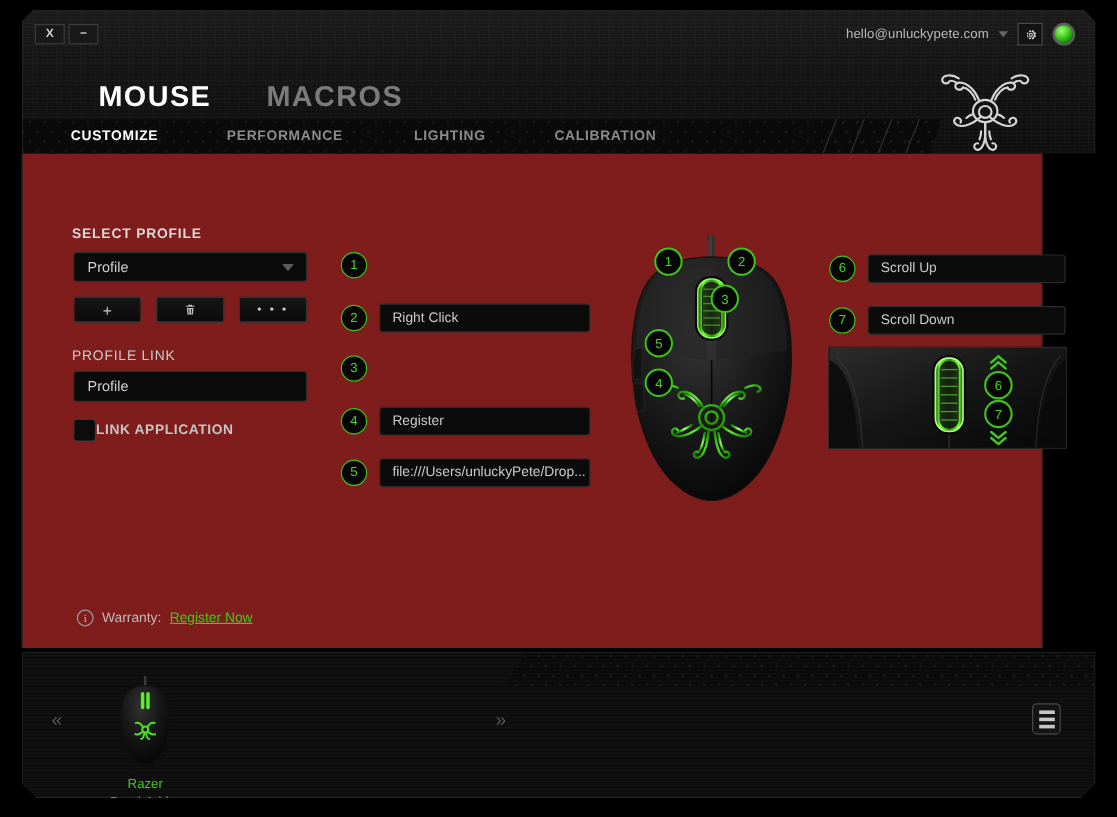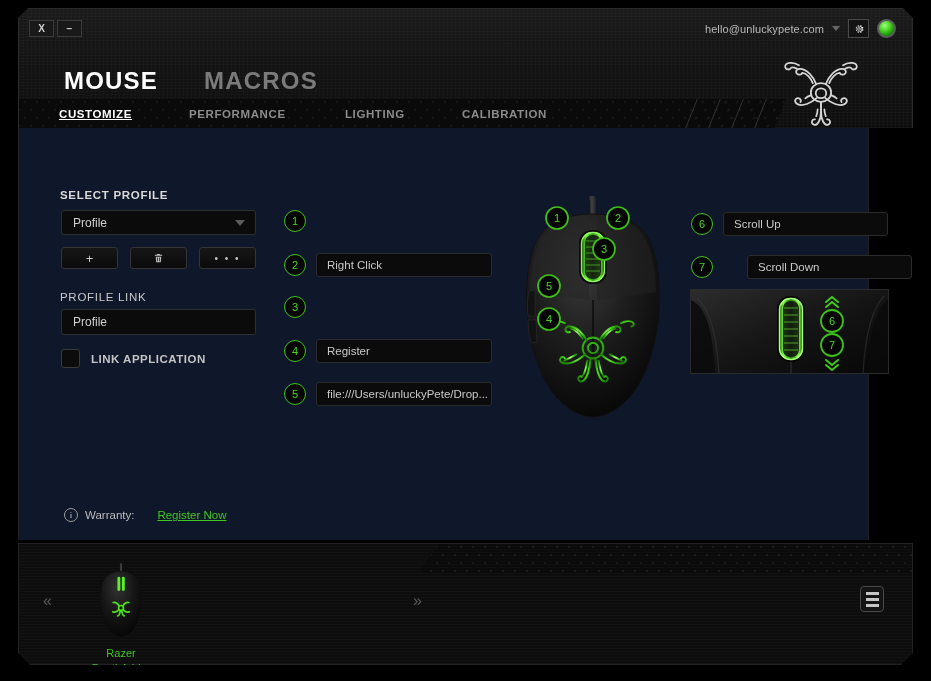--- a/index.html
+++ b/index.html
@@ -86,21 +86,21 @@
     border:2px solid #5d5d5d;
   }
 
   
   .maintabs { position:absolute; left:45px; top:58px; display:flex; gap:46px; }
   .maintab {
     font-size:24px;
     font-weight:bold;
     letter-spacing:1.2px;
   }
-  .maintab.active { color:#ffffff; }
+  .maintab.active { color:#ffffff;margin-left:18px; }
   .maintab.inactive { color:#7b7b7b; }
 
   
   .subnav {
     position:absolute;
     left:19px; top:99px;
     width:893px; height:29px;
     overflow:hidden;
   }
   .subnav .mesh {
@@ -126,32 +126,32 @@
     border-left:1px solid #333;
   }
   .subtabs {
     position:absolute; left:0; top:0; height:29px;
     display:flex; align-items:center;
   }
   .subtab {
     font-size:11.5px; font-weight:bold; letter-spacing:.6px;
     position:absolute; top:50%; transform:translateY(-50%);
   }
-  .subtab.active { color:#ffffff;text-decoration:underline; }
+  .subtab.active { color:#ffffff; }
   .subtab.inactive { color:#8c8c8c;padding-left:16px; }
 
   
   .razer-logo { position:absolute; right:48px; top:42px; width:86px; height:78px; }
 
   
   .body-panel {
     position:absolute;
     left:18px; top:128px;
     width:851px; height:412px;
-    background:#0f172a;
+    background:#7f1d1d;
     border-left:1px solid #202020;
     border-right:1px solid #202020;
   }
 
   
   .sec-label {
     position:absolute;
     color:#d9d9d9;
     font-size:11.5px;
     font-weight:bold;
@@ -183,21 +183,21 @@
     height:22px;
     background:linear-gradient(180deg,#161616,#0b0b0b);
     border:1px solid #343434;
     border-radius:3px;
     display:flex;align-items:center;justify-content:center;
     color:#c8c8c8;
     font-size:13px;
   }
 
   
-  .checkbox-row { position:absolute; display:flex; align-items:center; gap:11px; }
+  .checkbox-row { position:absolute; display:flex; align-items:center; }
   .checkbox {
     width:19px;height:19px;
     background:#0c0c0c;
     border:1px solid #3a3a3a;
     border-radius:3px;
   }
   .checkbox-label { color:#c4c4c4; font-size:11.5px; font-weight:bold; letter-spacing:.5px; }
 
   
   .assign-row { position:absolute; display:flex; align-items:center; gap:10px; }
@@ -232,21 +232,21 @@
     position:absolute; left:690px; top:289px;
     width:199px; height:85px;
     border:1px solid #2b2b2b;
     overflow:hidden;
     background:#050505;
   }
 
   
   .warranty { position:absolute; left:63px; top:508px; display:flex; align-items:center; gap:7px; }
   .warranty-text { color:#bcbcbc; font-size:11.5px; }
-  .warranty-link { color:#3fc91d; font-size:11.5px; text-decoration:underline;margin-left:16px; }
+  .warranty-link { color:#3fc91d; font-size:11.5px; text-decoration:underline; }
   .info-icon { width:14px;height:14px;border-radius:50%;border:1px solid #9a9a9a; color:#c3c3c3; font-size:9px; display:flex;align-items:center;justify-content:center; font-family:"Liberation Serif", serif; }
 
   
   .devbar {
     position:absolute;
     left:18px; top:543px;
     width:895px; height:122px;
     background:#0d0d0d;
     border:1px solid #222;
     clip-path: polygon(0 0, 100% 0, 100% calc(100% - 12px), calc(100% - 12px) 100%, 12px 100%, 0 calc(100% - 12px));
@@ -404,21 +404,21 @@
       <span class="num-badge">5</span>
       <span class="assign-field">file:///Users/unluckyPete/Drop...</span>
     </div>
 
     <div class="assign-row" style="left:672px; top:84px;">
       <span class="num-badge">6</span>
       <span class="assign-field" style="width:165px;">Scroll Up</span>
     </div>
     <div class="assign-row" style="left:672px; top:127px;">
       <span class="num-badge">7</span>
-      <span class="assign-field" style="width:165px;margin-left:24px;">Scroll Down</span>
+      <span class="assign-field" style="width:165px;">Scroll Down</span>
     </div>
 
     <div class="warranty" style="left:45px; top:380px;">
       <span class="info-icon">i</span>
       <span class="warranty-text">Warranty:</span>
       <span class="warranty-link">Register Now</span>
     </div>
   </div>
 
   <div class="mouse-art">

